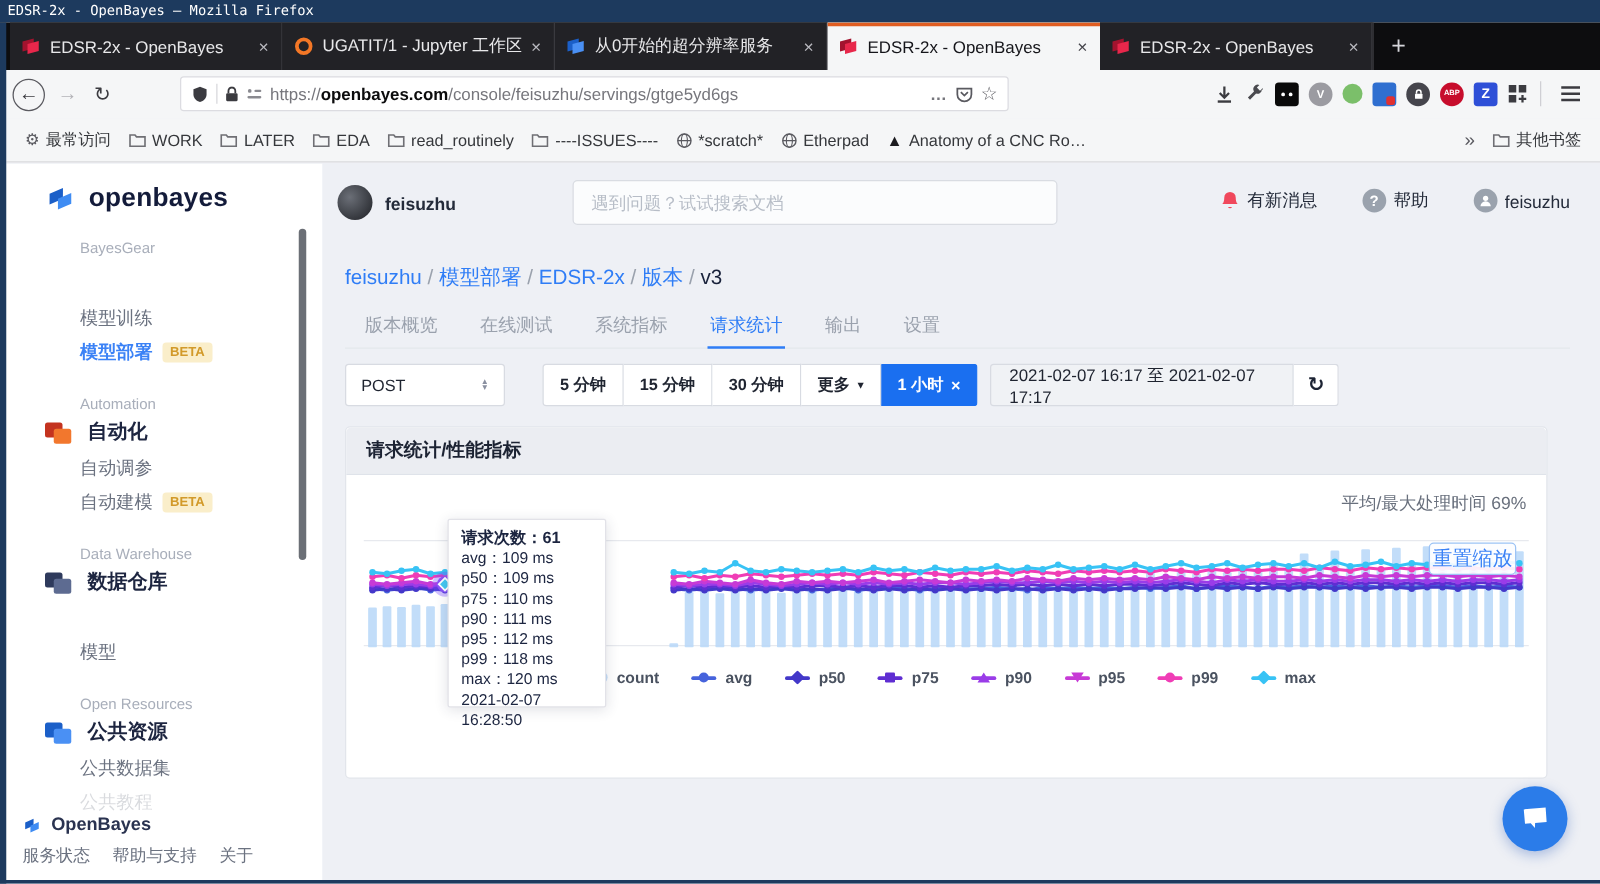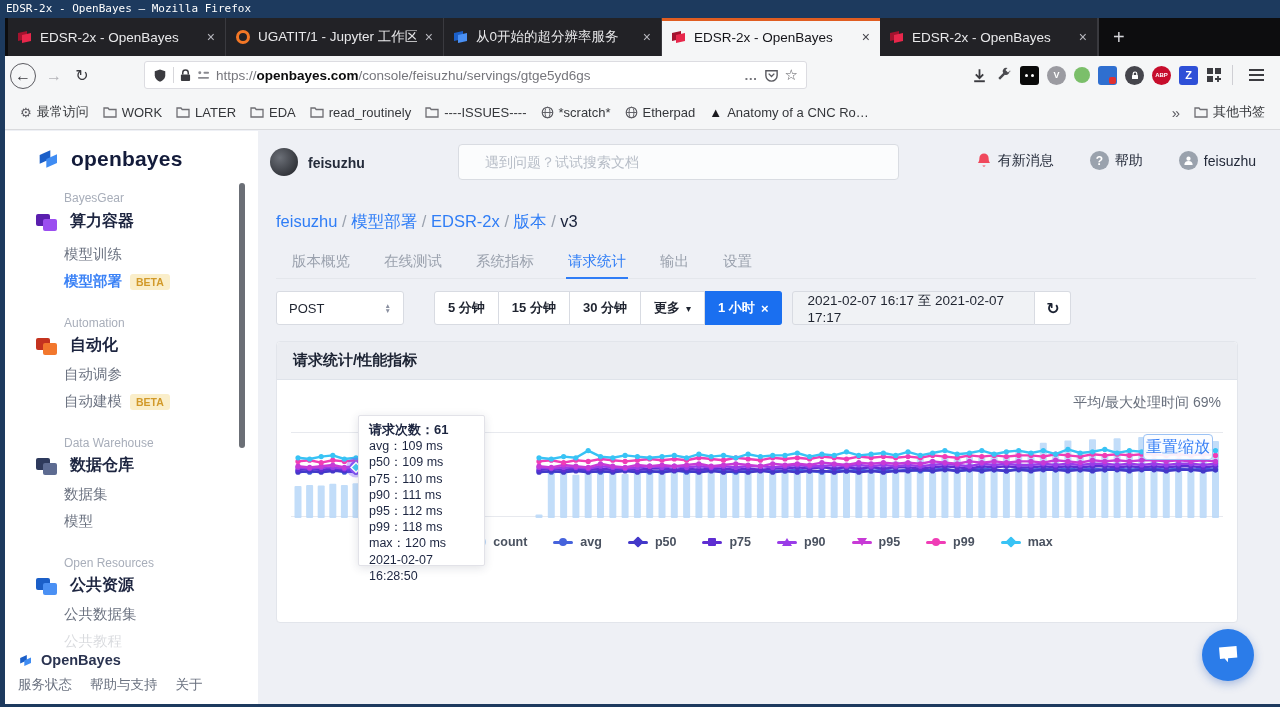--- a/index.html
+++ b/index.html
@@ -61,22 +61,22 @@
   .cube i.b{left:0;top:2px}.cube i.f{left:7px;top:7px}
   .scrollthumb{position:absolute;left:234px;top:52px;width:6px;height:265px;background:#6b6f76;border-radius:3px}
   .sfoot-brand{display:flex;align-items:center;gap:7px;padding-left:13px;font-size:14.5px;font-weight:700;color:#2a3350}
   .sfoot-links{padding-left:13px;display:flex;gap:18px;font-size:13.5px;color:#6b7280}
   .fade-row{opacity:.25}
   
   .main{position:absolute;left:253px;top:0;width:1022px;height:573px;background:#eef0f5}
   .avatar{position:absolute;left:12px;top:17px;width:28px;height:28px;border-radius:50%;
     background:radial-gradient(circle at 35% 35%,#6b6f77,#1d1f24)}
   .uname{position:absolute;left:50px;top:24px;font-size:14px;font-weight:600;color:#242b3a}
-  .searchbox{position:absolute;left:200px;top:13px;width:441px;height:36px;background:#fbfcfd;border:1px solid #d9dce2;border-radius:4px;
-    display:flex;align-items:center;padding:0 26px}
+  .searchbox{position:absolute;left:200px;top:13px;width:388px;height:36px;background:#fbfcfd;border:1px solid #d9dce2;border-radius:4px;
+    display:flex;align-items:center;padding:0 14px}
   .searchbox input{border:none;outline:none;background:transparent;width:100%;font-size:14px;color:#333}
   .searchbox input::placeholder{color:#b7bdc7}
   .hdr-right{position:absolute;right:24px;top:20px;display:flex;align-items:center;gap:36px;font-size:14px;color:#242b3a}
   .hdr-item{display:flex;align-items:center;gap:6px}
   .circ{width:19px;height:19px;border-radius:50%;background:#9aa2ad;color:#fff;display:flex;align-items:center;justify-content:center;
     font-size:12px;font-weight:700}
   .breadcrumb{position:absolute;left:18px;top:80px;font-size:16.5px;font-weight:400;color:#9aa1ad}
   .breadcrumb a{color:#2f7df6;text-decoration:none}
   .breadcrumb .cur{color:#18213a}
   .ptabs{position:absolute;left:18px;right:24px;top:114px;height:34px;border-bottom:1px solid #e4e7ec;display:flex;gap:30px;padding-left:14px}
@@ -308,27 +308,20 @@
 
   <div class="sidebar">
     <div class="srow brand" style="top:16px">
       <svg width="26" height="24" viewBox="0 0 18 18">
           <path d="M2 6l8-3.5V9L2 12.5z" fill="#1b5fc8"></path>
           <path d="M7 9l8-3.5V12L7 15.5z" fill="#3f8cf3"></path>
         </svg>
       <span class="logotext">openbayes</span>
     </div>
     <div class="srow sechead" style="top:60px">BayesGear</div>
-    <div class="srow smain" style="top:80px">
-      <span class="cube">
-          <i class="b" style="background:#5a1fae"></i>
-          <i class="f" style="background:#9b4ef0"></i>
-        </span>
-      <span>算力容器</span>
-    </div>
     <div class="srow ssub" style="top:114px">
         <span>模型训练</span>
       </div>
     <div class="srow ssub active" style="top:141px">
         <span>模型部署</span>
         <span class="badge-beta">BETA</span>
       </div>
 
     <div class="srow sechead" style="top:185px">Automation</div>
     <div class="srow smain" style="top:204px">
@@ -347,23 +340,20 @@
       </div>
 
     <div class="srow sechead" style="top:305px">Data Warehouse</div>
     <div class="srow smain" style="top:324px">
       <span class="cube">
           <i class="b" style="background:#2e3a5c"></i>
           <i class="f" style="background:#5d6b91"></i>
         </span>
       <span>数据仓库</span>
     </div>
-    <div class="srow ssub" style="top:354px">
-        <span>数据集</span>
-      </div>
     <div class="srow ssub" style="top:381px">
         <span>模型</span>
       </div>
 
     <div class="srow sechead" style="top:425px">Open Resources</div>
     <div class="srow smain" style="top:444px">
       <span class="cube">
           <i class="b" style="background:#1b5fc8"></i>
           <i class="f" style="background:#4a90f4"></i>
         </span>

